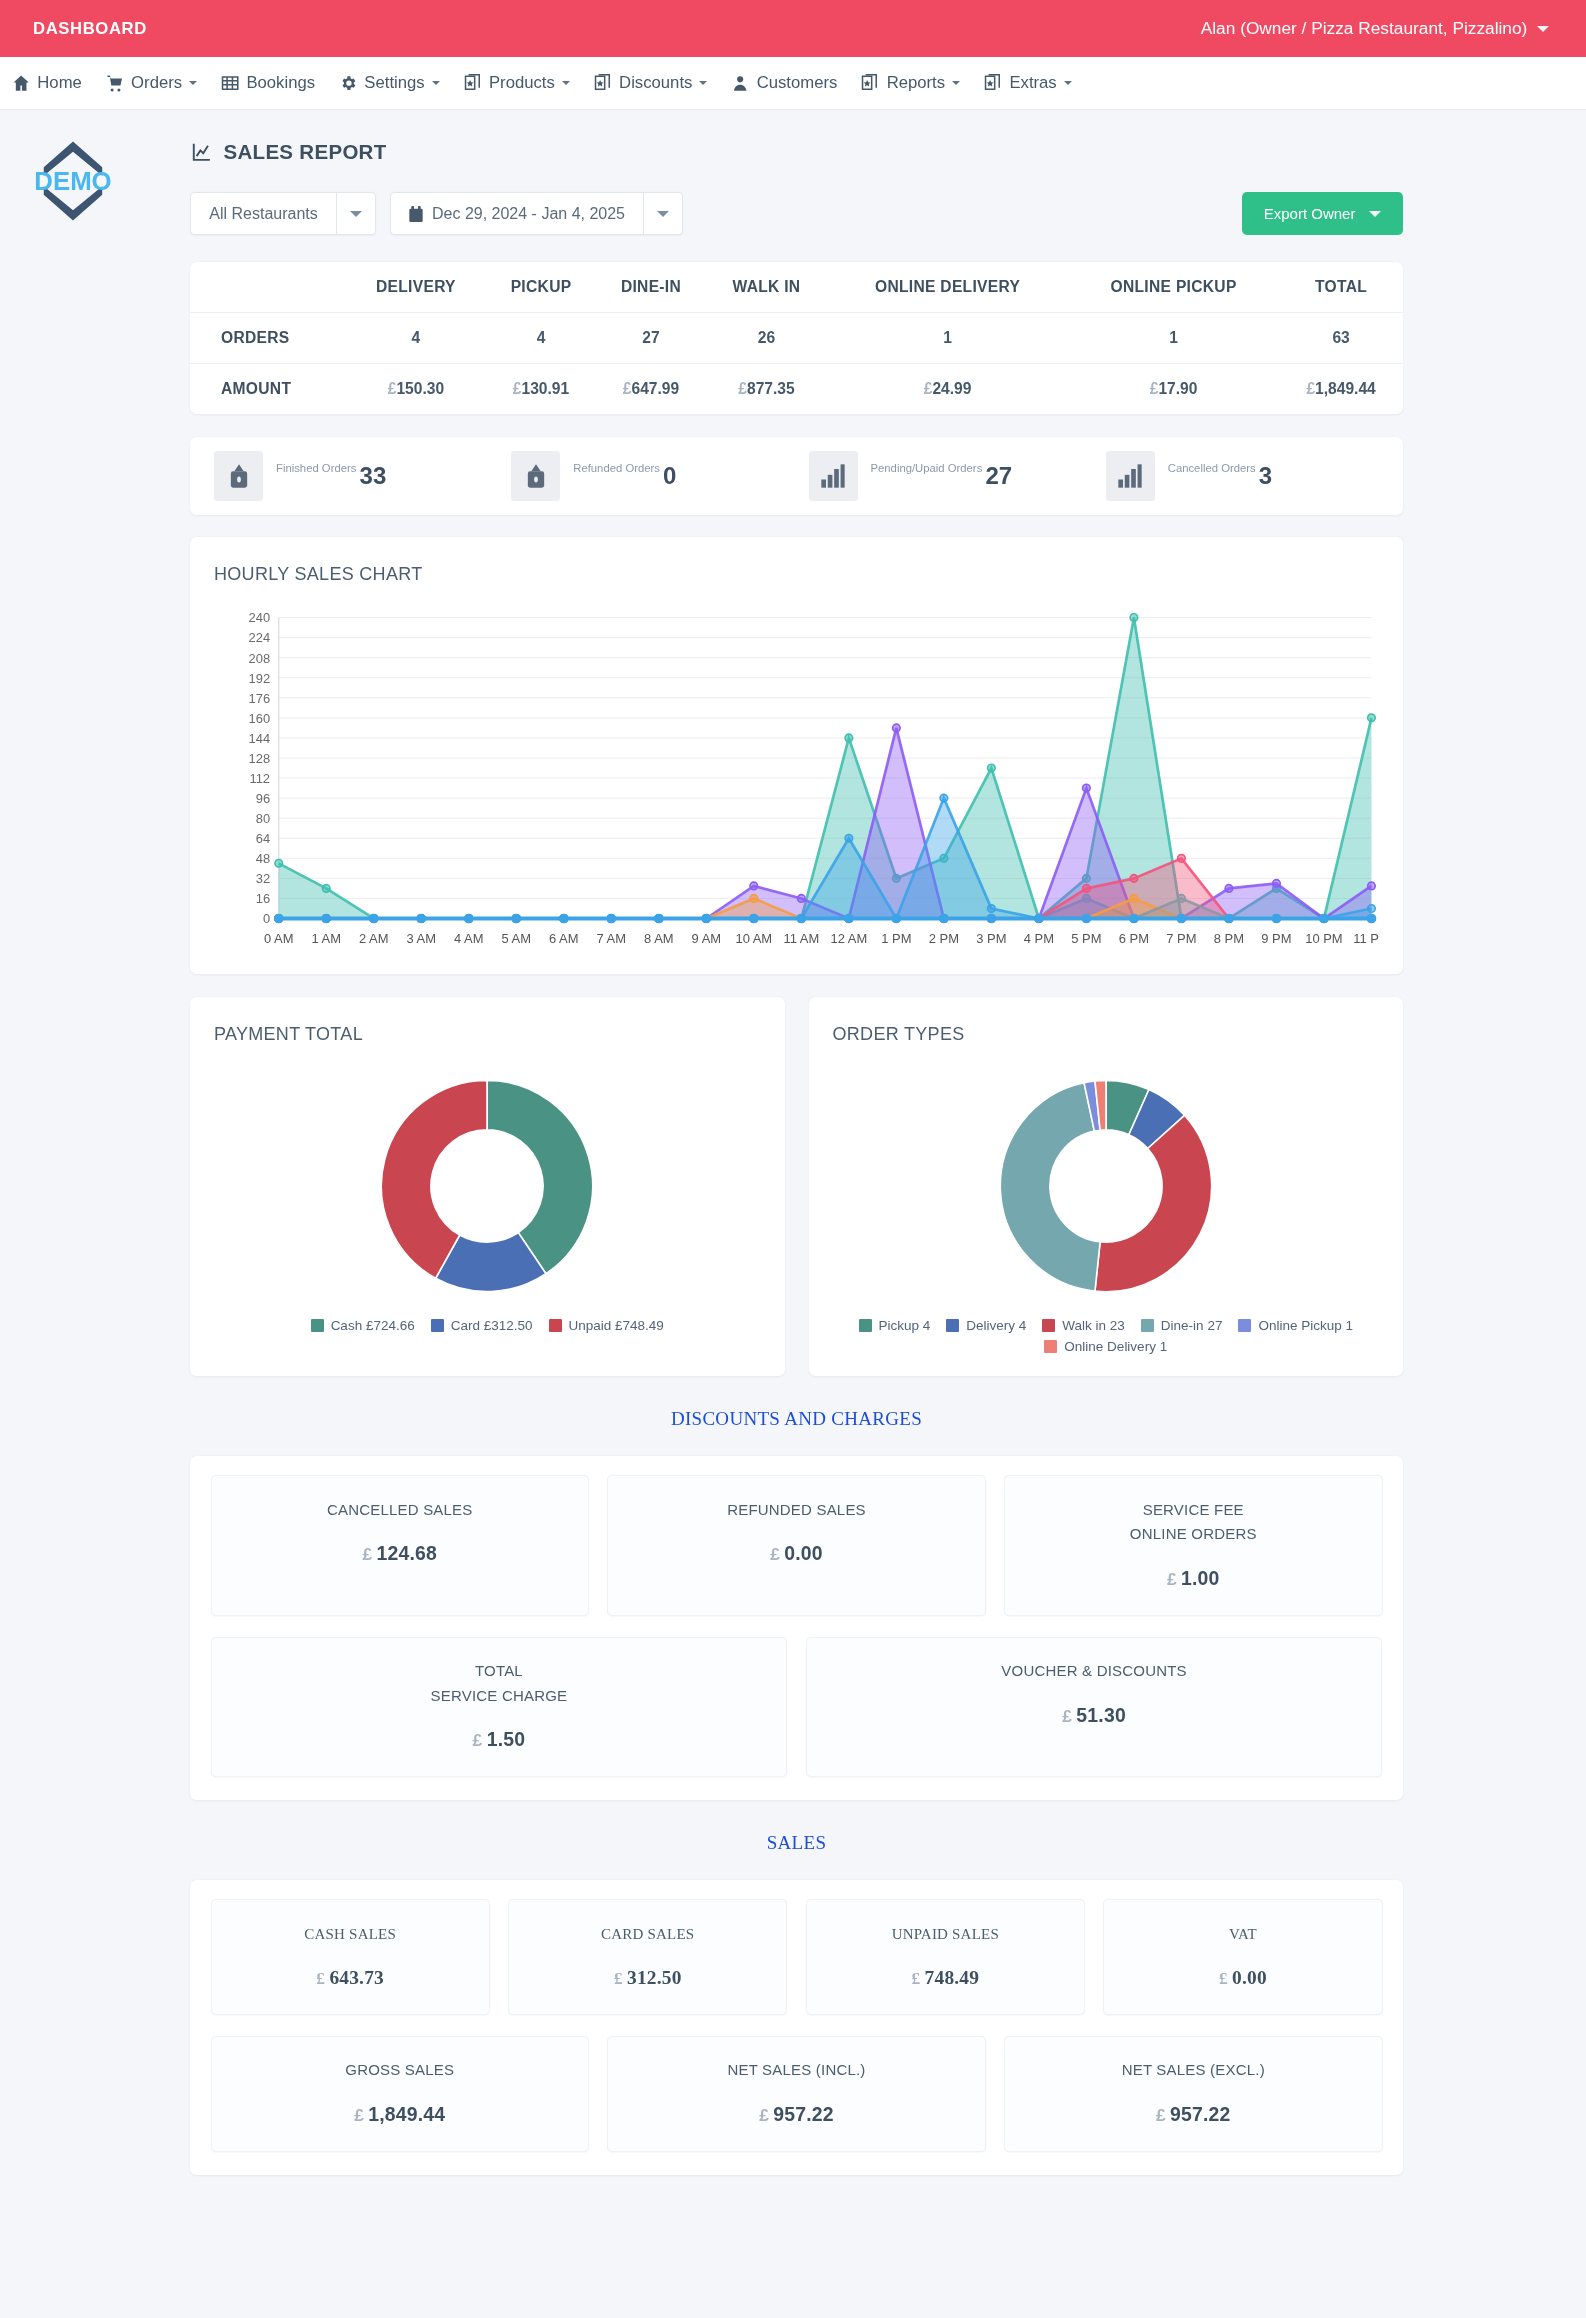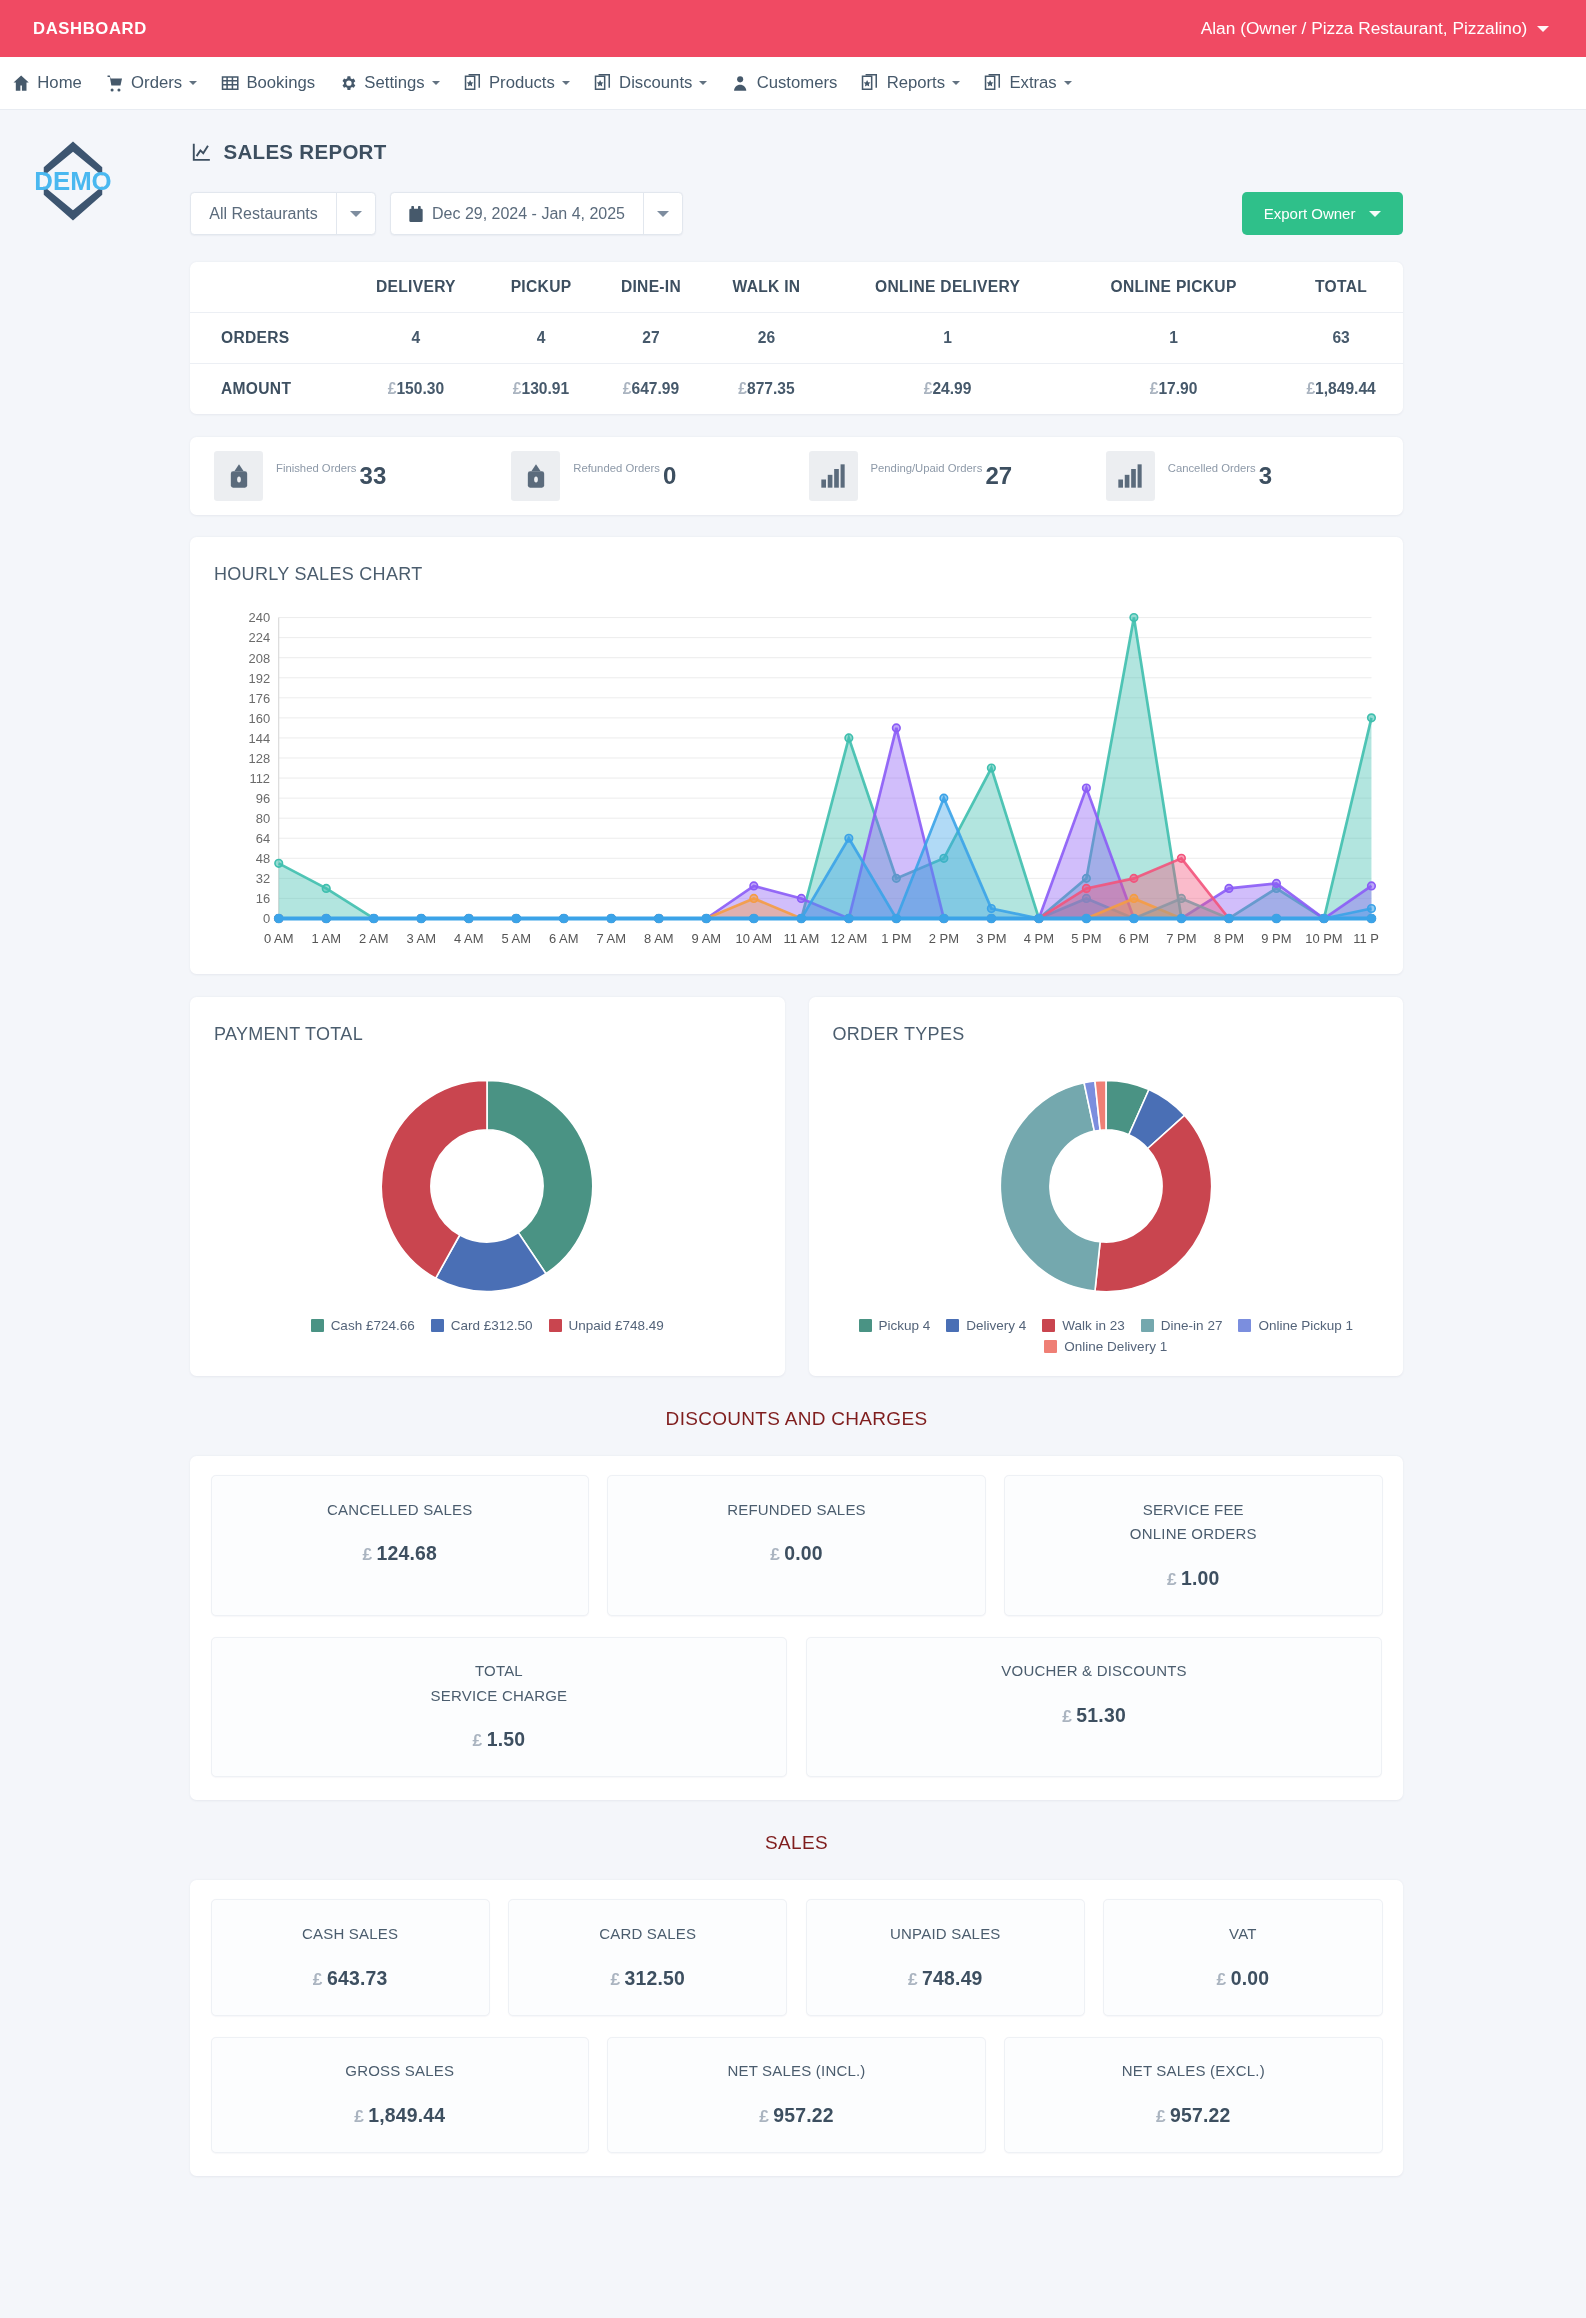--- a/index.html
+++ b/index.html
@@ -209,23 +209,24 @@
     display: flex; flex-wrap: wrap; justify-content: center;
     gap: 6.5px 16px; margin-top: 16px;
   }
   .legend-item { display: flex; align-items: center; gap: 7px; font-size: 13.5px; color: #54647a; }
   .legend-swatch { width: 13px; height: 13px; border-radius: 1.1px; flex: 0 0 13px; }
 
   
   .section-heading {
     text-align: center;
     font-size: 19px;
-    color: #7f1d1d;
+    color: #1d4ed8;
     letter-spacing: 0.3px;
     margin: 32px 0 26px 0;
+    font-family: Liberation Serif, serif;
   }
   .tile-card { padding: 19.4px 20.5px 22.7px 20.5px; }
   .tile-row { display: flex; gap: 18.3px; margin-bottom: 21px; }
   .tile-row:last-child { margin-bottom: 0; }
   .tile {
     background: #fcfdfe;
     border: 0.5px solid #eef1f5;
     border-radius: 4.9px;
     padding: 21.6px 10.8px 25px 10.8px;
     text-align: center;
@@ -239,21 +240,21 @@
   }
   .tile-value .cur { color: #aab4c0; font-weight: bold; margin-right: 4.3px; font-size: 17.3px; }
 
   
   .dc-row1 .tile:nth-child(1) { flex: 1 1 33.33%; }
   .dc-row1 .tile:nth-child(2) { flex: 1 1 33.33%; }
   .dc-row1 .tile:nth-child(3) { flex: 1 1 33.33%; }
   .dc-row2 .tile { flex: 1 1 50%; }
 
   
-  .s-row1 .tile { flex: 1 1 25%; }
+  .s-row1 .tile { flex: 1 1 25%; font-family: Liberation Serif, serif; }
   .s-row2 .tile { flex: 1 1 33.33%; }
 </style>
 </head>
 <body>
 
 <div class="topbar">
   <div class="topbar-title">DASHBOARD</div>
   <div class="topbar-user">
     <span>Alan (Owner / Pizza Restaurant, Pizzalino)</span>
     <span class="caret-down"></span>

